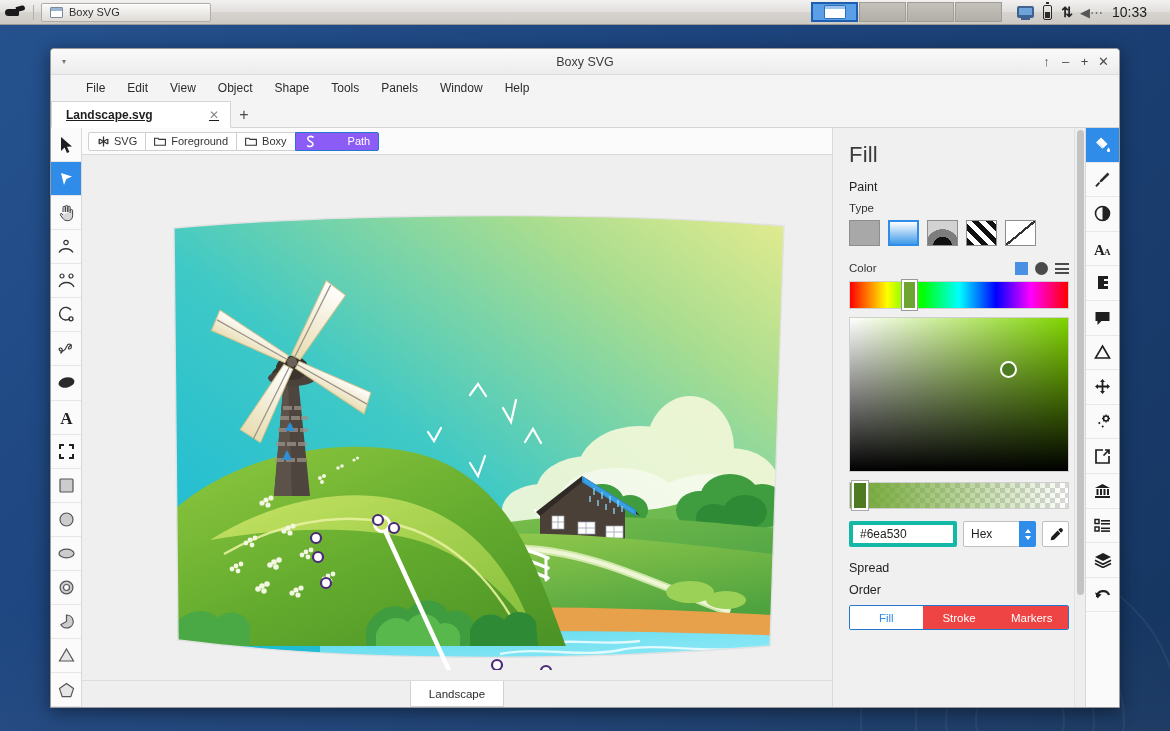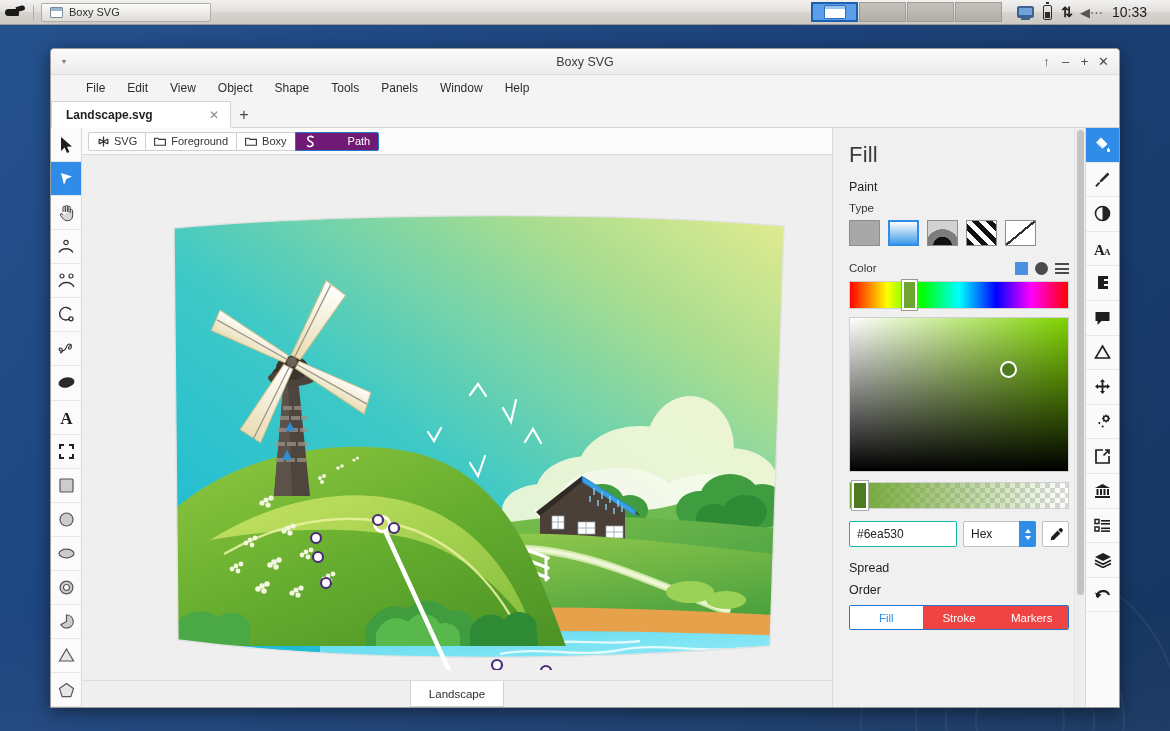--- a/index.html
+++ b/index.html
@@ -99,21 +99,21 @@
           font-size:13px; color:#4a4a4a; }
   
   #menubar { height:25px; display:flex; align-items:center; padding-left:24px; background:#f4f4f4; flex:none;}
   .mi { font-size:12px; color:#2c2c2c; padding:3px 11px; border-radius:2px; }
   
   #tabstrip { height:28px; background:#f4f4f4; display:flex; align-items:flex-end;
               border-bottom:1px solid #d4d4d4; flex:none; }
   .doctab {
     height:27px; min-width:180px; display:flex; align-items:center; gap:0;
     padding:0 6px 0 14px; background:#fff; border:1px solid #d4d4d4; border-bottom:1px solid #fff;
-    font-size:12px; color:#1e1e1e; font-weight:bold; position:relative; top:1px;
+    font-size:12px; color:#1e1e1e; font-weight:bold; position:relative; top:1px;text-decoration:underline;
   }
   .doctab .tname{ flex:1; }
   .doctab .tx { width:20px; text-align:center; color:#888; font-size:12px; font-weight:normal;}
   .tabplus { width:26px; text-align:center; font-size:16px; color:#4a4a4a; padding-bottom:3px;}
   
   #mainrow { flex:1; display:flex; min-height:0; }
   
   #toolrail { width:31px; background:#fbfbfb; border-right:1px solid #d9d9d9;
               display:flex; flex-direction:column; flex:none; }
   .tool { height:34.6px; border-bottom:1px solid #e6e6e6; display:flex; align-items:center; justify-content:center; }
@@ -123,21 +123,21 @@
   #center { flex:1; display:flex; flex-direction:column; min-width:0; background:#efefef;}
   #breadcrumb {
     height:27px; background:#fbfbfb; border-bottom:1px solid #d9d9d9;
     display:flex; align-items:center; padding-left:6px; gap:0px; flex:none;
   }
   .crumb {
     height:19px; display:flex; align-items:center; gap:5px; padding:0 8px;
     font-size:11px; color:#333; background:#fff; border:1px solid #cfcfcf; margin-right:-1px;
   }
   .crumb:first-child{border-radius:2px 0 0 2px;}
-  .crumb.active { background:#701a75; color:#fff; border-color:#2377cc; border-radius:0 2px 2px 0;gap:32px;}
+  .crumb.active { background:#8b5cf6; color:#fff; border-color:#2377cc; border-radius:0 2px 2px 0;gap:32px;}
   .crumb .ci { width:12px; height:12px; display:inline-flex; align-items:center; justify-content:center;}
   
   #canvaswrap { flex:1; position:relative; overflow:hidden; background:#efefef; }
   #artboard { position:absolute; left:88px; top:55px; width:620px; height:460px; }
   #statusbar { height:27px; background:#efefef; border-top:1px solid #dcdcdc;
                display:flex; align-items:flex-start; justify-content:center; flex:none;}
   .stab { height:26px; padding:0 18px; display:flex; align-items:center;
           font-size:11.5px; color:#2d2d2d; background:#fff; border:1px solid #d2d2d2; border-top:none;}
   
   #rightpanel { width:253px; background:#f0f0f0; border-left:1px solid #d9d9d9;
@@ -175,21 +175,21 @@
      background-image:
        linear-gradient(to right, #6ea530 0%, rgba(110,165,48,0) 100%),
        linear-gradient(45deg,#d8d8d8 25%,transparent 25%,transparent 75%,#d8d8d8 75%),
        linear-gradient(45deg,#d8d8d8 25%,transparent 25%,transparent 75%,#d8d8d8 75%);
      background-size:100% 100%, 10px 10px, 10px 10px;
      background-position:0 0, 0 0, 5px 5px;
   }
   .alphathumb { position:absolute; left:2px; top:-2px; width:16px; height:29px; border:2.5px solid #fff;
      box-shadow:0 0 0 1px #aaa; background:#4e7a22; }
   .hexrow { display:flex; gap:6px; margin-bottom:14px; }
-  .hexinput { flex:1; height:26px; border:1px solid #14b8a6; background:#fff; border-radius:2px;
+  .hexinput { flex:1; height:26px; border:4px solid #14b8a6; background:#fff; border-radius:2px;
      display:flex; align-items:center; padding:0 7px; font-size:12px; color:#222; }
   .hexsel { width:58px; height:26px; border:1px solid #c0c0c0; background:#fff; border-radius:2px 0 0 2px;
      display:flex; align-items:center; padding:0 7px; font-size:12px; color:#222; }
   .spin { width:17px; height:26px; background:#2f8ce8; color:#fff; display:flex;
      align-items:center; justify-content:center; font-size:9px; margin-left:-2px; border-radius:0 2px 2px 0;}
   .eyed { width:27px; height:26px; border:1px solid #c0c0c0; background:#fff; border-radius:2px;
      display:flex; align-items:center; justify-content:center; }
   .segrow { display:flex; margin-bottom:14px; }
   .seg { height:25px; padding:0 13px; display:flex; align-items:center; justify-content:center;
      font-size:11.5px; color:#2a2a2a; background:#fff; border:1px solid #c9c9c9; margin-right:-1px;}

